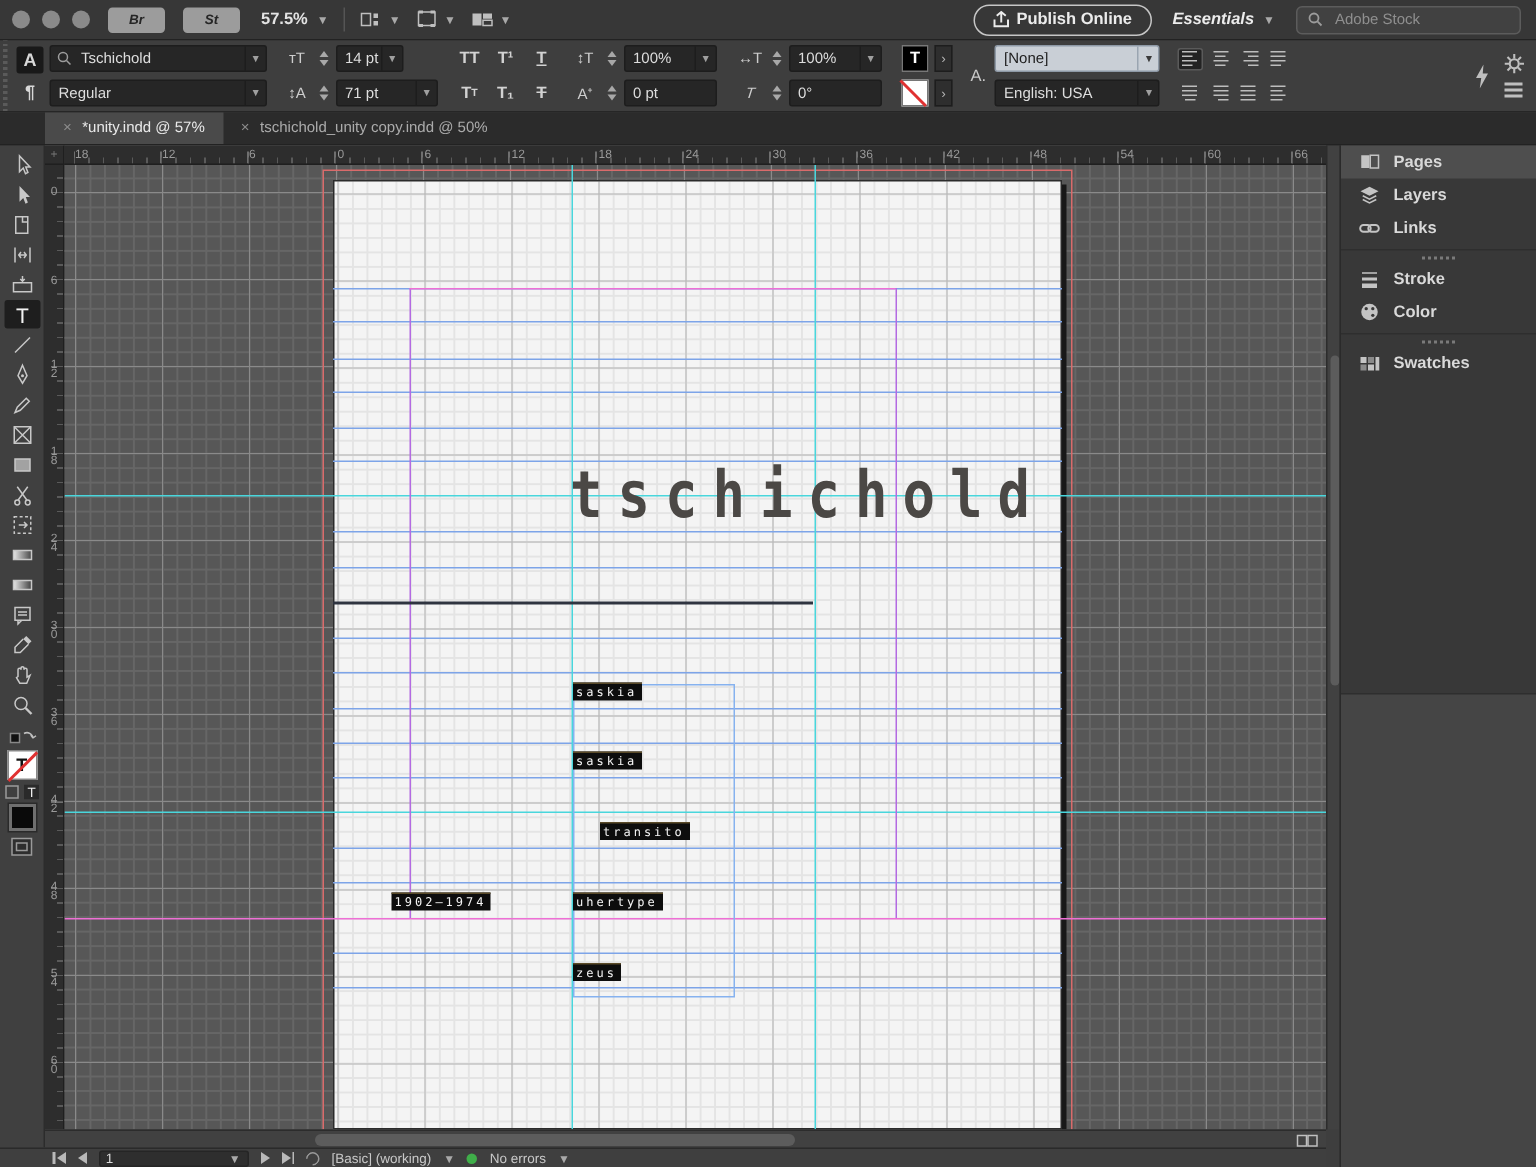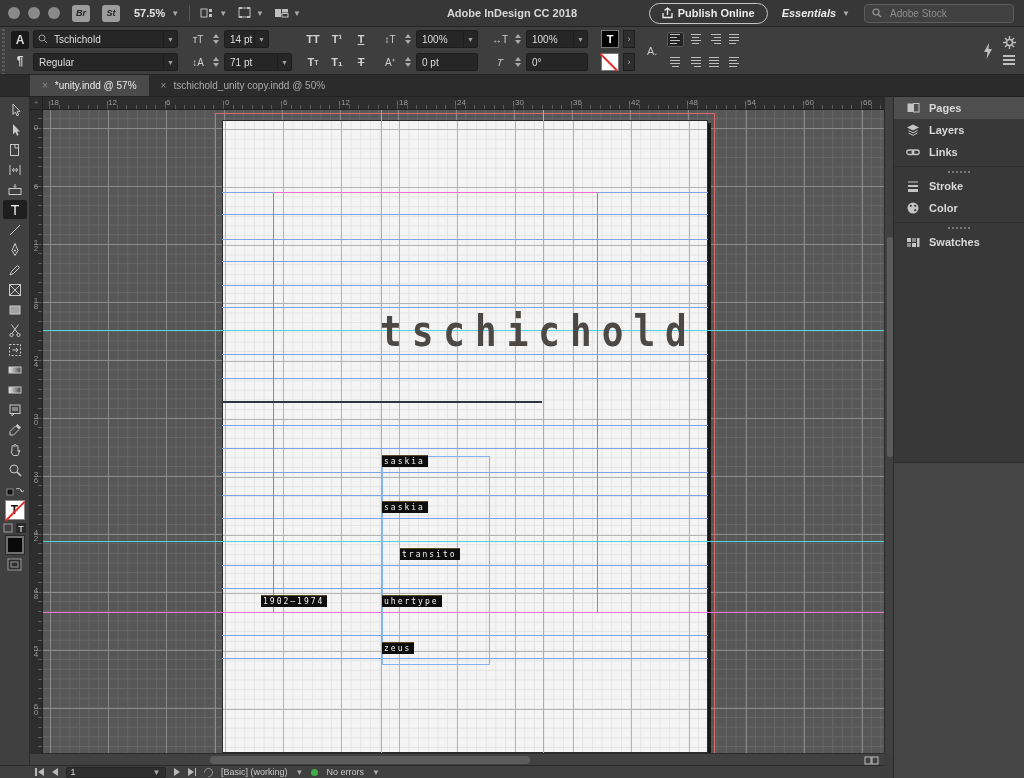--- a/index.html
+++ b/index.html
@@ -2,21 +2,21 @@
 <html><head>
 <meta charset="utf-8">
 <style>
   html,body{margin:0;padding:0;background:#2a2a2a;}
   *{box-sizing:border-box;font-family:"Liberation Sans",sans-serif;}
   #app{position:relative;width:1024px;height:778px;background:#3e3e3e;overflow:hidden;font-size:10px;color:#d6d6d6;}
 
   
   #titlebar{position:absolute;left:0;top:0;width:1024px;height:27px;background:#373737;border-bottom:1px solid #222;display:flex;align-items:center;}
   .tl{width:12px;height:12px;border-radius:50%;background:#8a8a8a;margin-left:8px;}
-  .chip{width:18px;height:17px;background:#9c9c9c;border-radius:3px;color:#262626;font-weight:bold;font-size:9px;display:flex;align-items:center;justify-content:center;margin-left:12px;font-style:italic;}
+  .chip{width:38px;height:17px;background:#9c9c9c;border-radius:3px;color:#262626;font-weight:bold;font-size:9px;display:flex;align-items:center;justify-content:center;margin-left:12px;font-style:italic;}
   .zoomlvl{margin-left:14px;color:#e3e3e3;font-size:11px;font-weight:bold;display:flex;align-items:center;gap:6px;}
   .caret{color:#a9a9a9;font-size:8px;}
   .vsep{width:1px;height:16px;background:#555;margin:0 10px;}
   .viewbtn{display:flex;align-items:center;gap:3px;margin-right:10px;}
   #apptitle{position:absolute;left:0;right:0;text-align:center;color:#d8d8d8;font-size:11px;font-weight:bold;pointer-events:none;}
   #titlebar .right{margin-left:auto;display:flex;align-items:center;gap:14px;padding-right:10px;z-index:2;}
   #publish{display:flex;align-items:center;gap:5px;border:1px solid #c6c6c6;border-radius:11px;height:21px;padding:0 12px;color:#ececec;font-size:11px;font-weight:bold;}
   #workspace{display:flex;align-items:center;gap:6px;color:#ececec;font-size:11px;font-weight:bold;font-style:italic;}
   #stocksearch{display:flex;align-items:center;gap:5px;width:150px;height:19px;background:#414141;border:1px solid #5c5c5c;border-radius:4px;padding:0 6px;}
   #stocksearch input{background:transparent;border:none;outline:none;color:#bdbdbd;font-size:10px;width:110px;}
@@ -163,21 +163,20 @@
       <span class="caret">▼</span>
     </span>
     <span class="viewbtn">
       <svg width="16" height="14">
           <rect x="1" y="3" width="6" height="8" fill="#bfbfbf"></rect>
           <rect x="8" y="3" width="6" height="3.5" fill="#bfbfbf"></rect>
           <rect x="8" y="7.5" width="6" height="3.5" fill="none" stroke="#bfbfbf"></rect>
         </svg>
       <span class="caret">▼</span>
     </span>
-    <span id="apptitle">Adobe InDesign CC 2018</span>
     <span class="right">
       <span id="publish">
         <svg width="11" height="12">
             <path d="M5.5 8 V1 M2.5 3.5 L5.5 1 L8.5 3.5" stroke="#ececec" fill="none" stroke-width="1.3"></path>
             <path d="M1 6 V10.5 H10 V6" stroke="#ececec" fill="none" stroke-width="1.3"></path>
           </svg>
         <span>Publish Online</span>
       </span>
       <span id="workspace">
           <span>Essentials</span>
@@ -303,20 +302,34 @@
       <span class="cprow">
           <span class="swatchT">T</span>
           <span class="morebtn">›</span>
         </span>
       <span class="cprow">
           <span class="swatchS"></span>
           <span class="morebtn">›</span>
         </span>
     </span>
     <span class="cp-label" style="margin-left:10px;align-self:center;">A.</span>
+    <span class="cpcol" style="margin-left:6px;width:112px;">
+      <span class="cprow">
+          <span class="field light" style="width:110px;">
+            <span class="txt">[None]</span>
+            <span class="dd">▼</span>
+          </span>
+        </span>
+      <span class="cprow">
+          <span class="field" style="width:110px;">
+            <span class="txt">English: USA</span>
+            <span class="dd">▼</span>
+          </span>
+        </span>
+    </span>
     <span class="cpcol" style="margin-left:10px;width:76px;" id="alignbox">
         <span class="cprow">
           <span class="alignbtn active" style="align-items: flex-start;">
             <b style="width: 10px;"></b>
             <b style="width: 7px;"></b>
             <b style="width: 10px;"></b>
             <b style="width: 7px;"></b>
           </span>
           <span class="alignbtn" style="align-items: center;">
             <b style="width: 10px;"></b>

